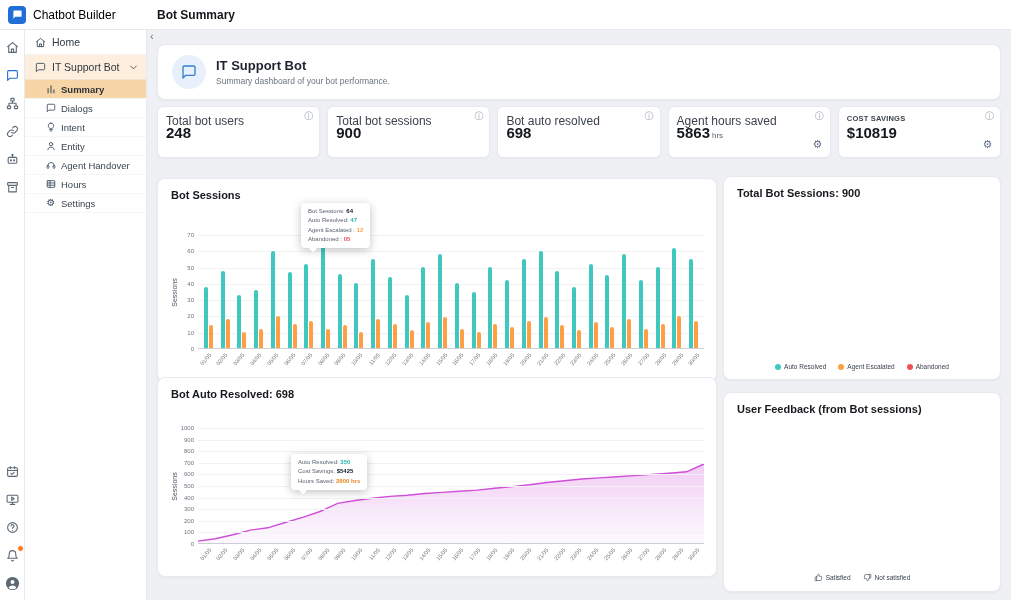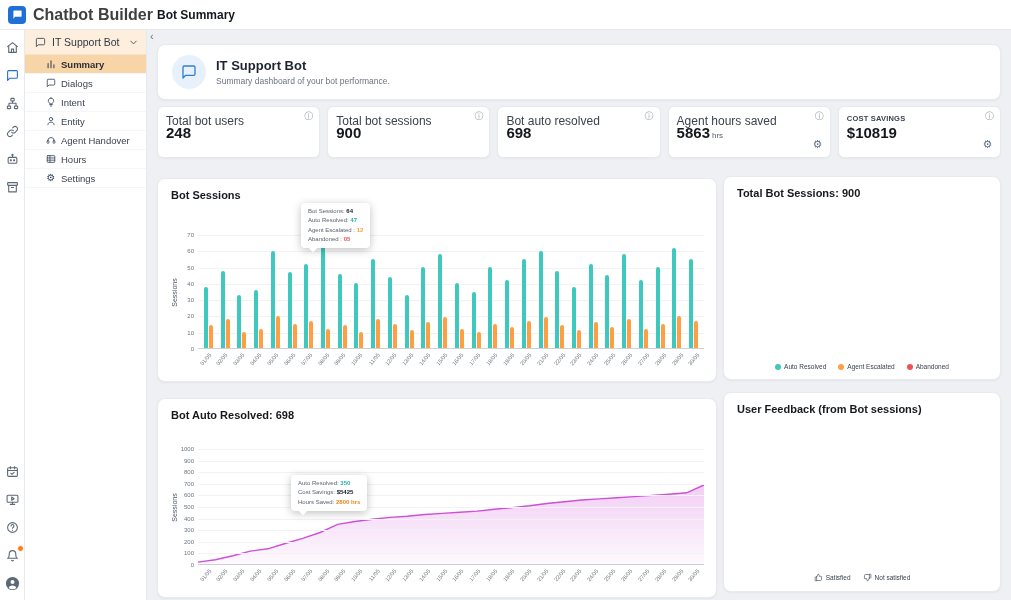--- a/index.html
+++ b/index.html
@@ -8,21 +8,21 @@
   .ic{display:inline-flex;align-items:center;justify-content:center;flex:none;line-height:1}
   .ic svg{width:100%;height:100%;stroke:currentColor;fill:none;stroke-width:2;stroke-linecap:round;stroke-linejoin:round}
   .uni{font-family:"DejaVu Sans",sans-serif;line-height:1}
 
   
   .topbar{position:absolute;left:0;top:0;width:1011px;height:30px;background:#fff;
     border-bottom:1px solid #e7e9ec;display:flex;align-items:center;z-index:10}
   .logo{width:18px;height:18px;margin-left:8px;background:#1f6fd6;border-radius:4px;color:#fff;
     display:flex;align-items:center;justify-content:center;cursor:pointer}
   .logo .ic{width:11px;height:11px}
-  .brand{margin-left:7px;font-size:16px;font-weight:bold;color:#404040}
+  .brand{margin-left:7px;font-size:12px;font-weight:normal;color:#000000}
   .page-title{position:absolute;left:157px;font-size:12px;font-weight:bold;color:#14181d}
 
   
   .rail{position:absolute;left:0;top:30px;bottom:0;width:25px;background:#fff;border-right:1px solid #e7e9ec;
     display:flex;flex-direction:column;align-items:center;padding:10px 0 9px;z-index:9}
   .rail-group{display:flex;flex-direction:column;align-items:center;gap:13px}
   .rail-group.bottom{margin-top:auto}
   .rail-btn{width:15px;height:15px;color:#5c6876;position:relative;display:flex;align-items:center;justify-content:center;cursor:pointer}
   .rail-btn.active{color:#1f6fd6}
   .badge{position:absolute;top:-3px;right:-4px;width:7px;height:7px;border-radius:50%;background:#ff7a1a;border:1px solid #fff}
@@ -63,21 +63,21 @@
   .stat-label{font-size:12px;color:#3b434d;padding-right:12px}
   .stat-card:last-child .stat-label{font-weight:bold;font-size:7.5px;letter-spacing:.2px}
   .stat-info{position:absolute;top:5px;right:6px;color:#9aa4af;cursor:pointer}
   .stat-value{position:absolute;left:8px;bottom:16px;font-size:15px;font-weight:bold;color:#14181d}
   .stat-unit{font-size:8px;font-weight:normal;color:#5b646e;margin-left:2px}
   .stat-gear{position:absolute !important;right:7px;bottom:7px;color:#60708a;cursor:pointer}
 
   
   .card-bar{left:10px;top:148px;width:560px;height:204px}
   .card-donut1{left:576px;top:146px;width:278px;height:204px}
-  .card-area{left:10px;top:368px;width:560px;height:200px}
+  .card-area{left:10px;top:347px;width:560px;height:200px}
   .card-donut2{left:576px;top:362px;width:278px;height:200px}
   .chart-title{position:absolute;left:13px;top:10px;font-size:11px;font-weight:bold;color:#16191d;white-space:nowrap}
 
   .plot{position:absolute;border-bottom:1px solid #ccd2d9}
   .bar-plot{left:40px;top:56px;width:506px;height:114px}
   .area-plot{left:40px;top:50px;width:506px;height:116px}
   .gridline{position:absolute;left:0;right:0;height:1px;background:#f0f2f4}
   .ytick{position:absolute;right:calc(100% + 4px);transform:translateY(-50%);font-size:6px;color:#6d7680}
   .ylabel{position:absolute;font-size:7px;color:#4b5563;transform:rotate(-90deg);transform-origin:center;white-space:nowrap}
   .bar-ylabel{left:2px;top:110px}
@@ -228,20 +228,30 @@
             <circle cx="12" cy="12" r="10.5" fill="currentColor" stroke="none"></circle>
             <circle cx="12" cy="9.6" r="3.2" fill="#fff" stroke="none"></circle>
             <path d="M5.8 19c1.2-2.8 3.5-4 6.2-4s5 1.2 6.2 4a10.5 10.5 0 0 1-12.4 0z" fill="#fff" stroke="none"></path>
           </svg>
         </span>
       </div>
     </div>
 </nav>
 
 <aside class="sidebar">
+  <div class="side-row">
+    <span class="ic">
+        <svg viewBox="0 0 24 24">
+          <path d="M3 10.5 12 3l9 7.5"></path>
+          <path d="M5 9.5V21h14V9.5"></path>
+          <path d="M10 21v-6h4v6"></path>
+        </svg>
+      </span>
+    <span>Home</span>
+  </div>
   <div class="side-row bot">
     <span class="ic">
         <svg viewBox="0 0 24 24">
           <path d="M21 15a2 2 0 0 1-2 2H7l-4 4V5a2 2 0 0 1 2-2h14a2 2 0 0 1 2 2z"></path>
         </svg>
       </span>
     <span>IT Support Bot</span>
     <span class="ic chev">
         <svg viewBox="0 0 24 24">
           <path d="M6 9l6 6 6-6"></path>

